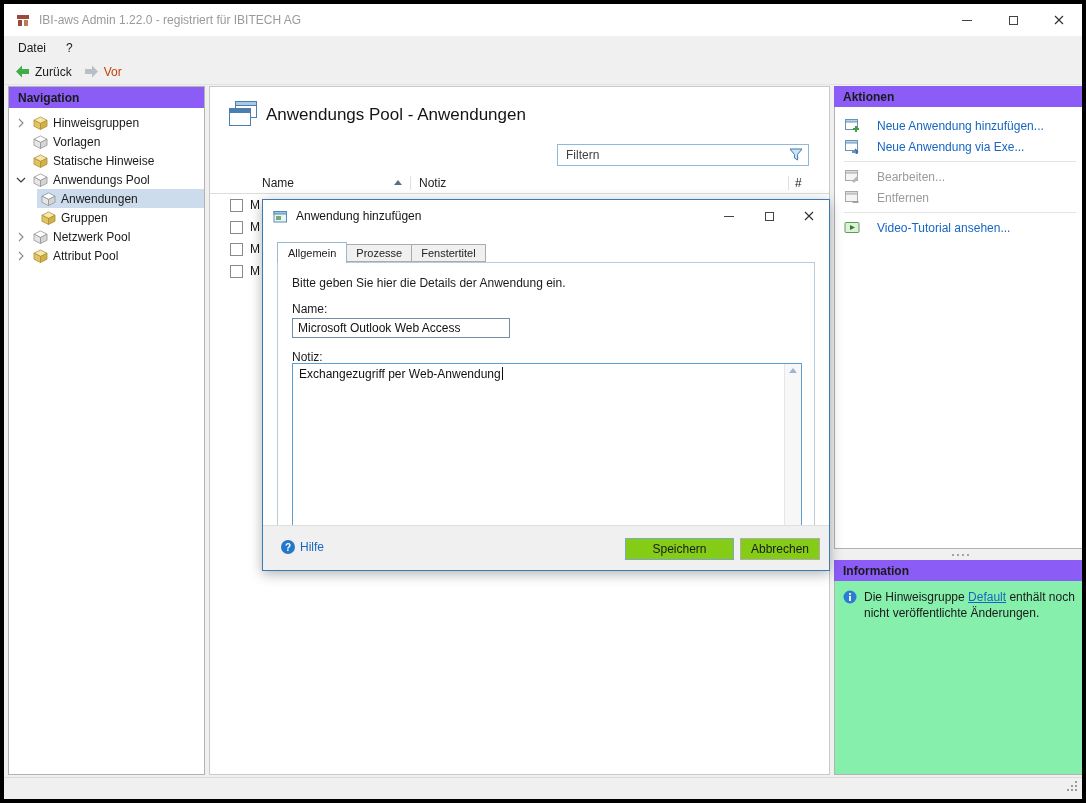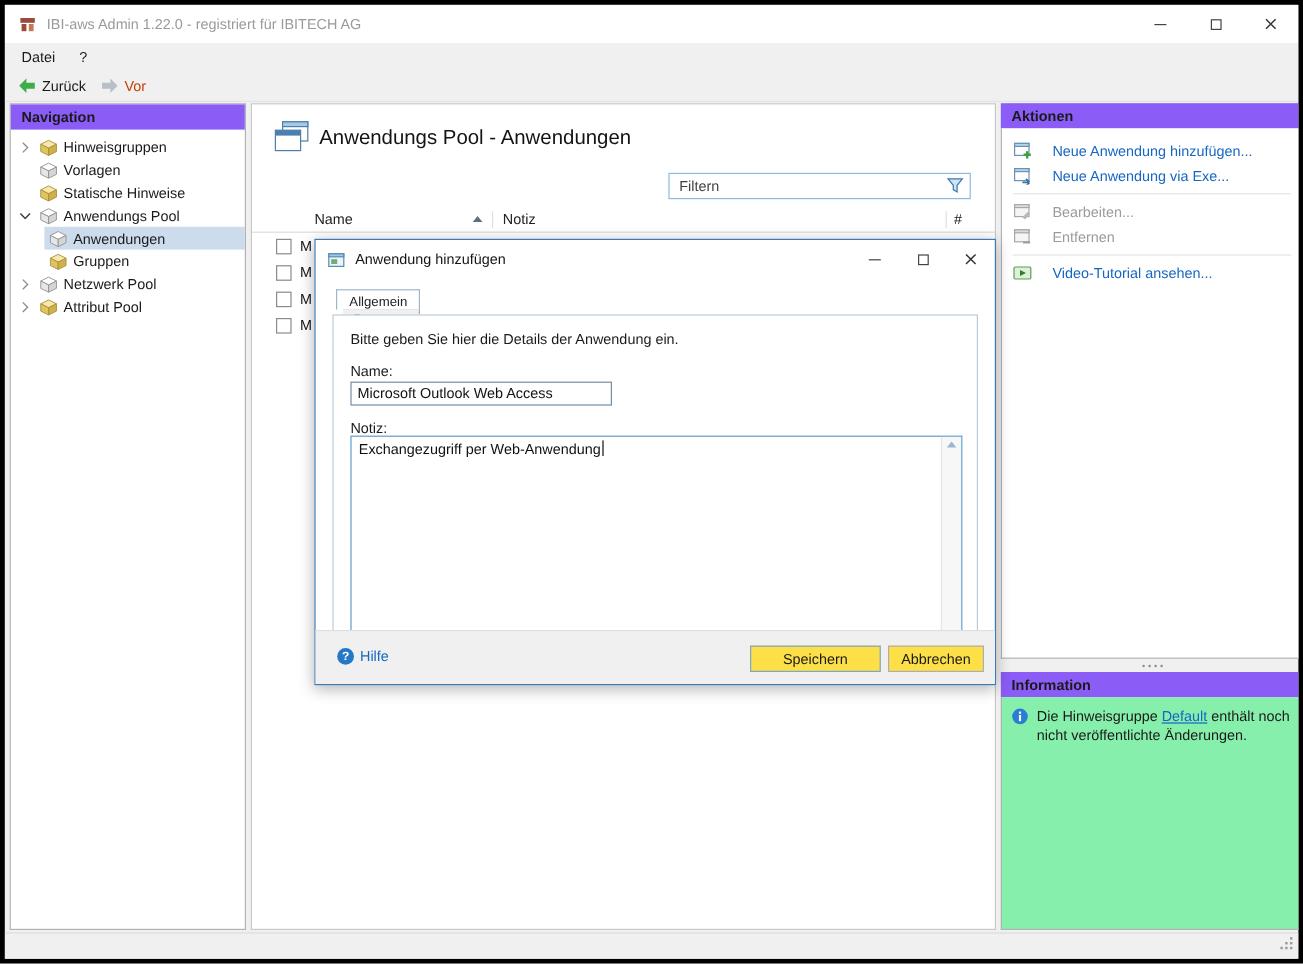--- a/index.html
+++ b/index.html
@@ -75,21 +75,21 @@
   
   .dialog { position:absolute; left:258px; top:195px; width:568px; height:372px;
             background:#fff; border:1px solid #3b7ab5; box-shadow:0 3px 12px rgba(0,0,0,.3);
             z-index:10; }
   .dlg-titlebar { height:32px; display:flex; align-items:center; }
   .dlg-icon { margin-left:10px; display:flex; }
   .dlg-title { margin-left:8px; color:#141414; }
   .dlg-controls { margin-left:auto; display:flex; height:100%; }
   .dlg-btn { width:40px; height:100%; display:flex; align-items:center; justify-content:center; }
 
-  .tabs { position:absolute; left:14px; top:41px; height:21px; display:flex; align-items:flex-end;flex-direction:column; }
+  .tabs { position:absolute; left:14px; top:41px; height:21px; display:flex; align-items:flex-end; }
   .tab { height:18px; padding:2px 9px 0; background:#f0f0f0; border:1px solid #ababab;
          border-left:none; font-size:11px; color:#222; }
   .tab:first-child { border-left:1px solid #ababab; }
   .tab.active { height:21px; background:#fff; border:1px solid #9cb8cc; border-bottom:none;
                 padding:4px 10px 0; margin-bottom:-1px; position:relative; z-index:2; }
 
   .dlg-box { position:absolute; left:14px; right:14px; top:62px; height:290px;
              border:1px solid #b9cdd9; background:#fff; }
   .dlg-instruction { position:absolute; left:14px; top:13px; color:#1a1a1a; }
   .fld-label { position:absolute; left:14px; color:#1a1a1a; }
@@ -110,21 +110,21 @@
   .sb-down { width:0; height:0; border-left:4px solid transparent; border-right:4px solid transparent;
              border-top:5px solid #9ab6d2; }
 
   .dlg-footer { position:absolute; left:0; right:0; bottom:0; height:45px; background:#f0f0f0;
                 border-top:1px solid #dfdfdf; }
   .help { position:absolute; left:18px; top:14px; display:flex; align-items:center; gap:5px;
           color:#1766c2; }
   .help-icon { width:14px; height:14px; border-radius:50%; background:#2577c8; color:#fff;
                font-size:10px; font-weight:700; display:flex; align-items:center;
                justify-content:center; }
-  .btn { position:absolute; top:12px; height:22px; background:#fde047; font:inherit;
+  .btn { position:absolute; top:12px; height:22px; background:#84cc16; font:inherit;
          color:#1a1a1a; display:flex; align-items:center; justify-content:center; }
   .btn-save { right:95px; width:109px; border:1px solid #7da7c9; }
   .btn-cancel { right:9px; width:80px; border:1px solid #aeaeae; }
 
   
   .actions-header { position:absolute; left:830px; top:82px; width:252px; }
   .actions-body { position:absolute; left:830px; top:103px; width:252px; height:442px;
                   background:#fff; border:1px solid #b2b2b2; border-top:none; padding-top:8px; }
   .action-item { display:flex; align-items:center; gap:17px; height:21px; padding-left:9px;
                  color:#1766c2; }

